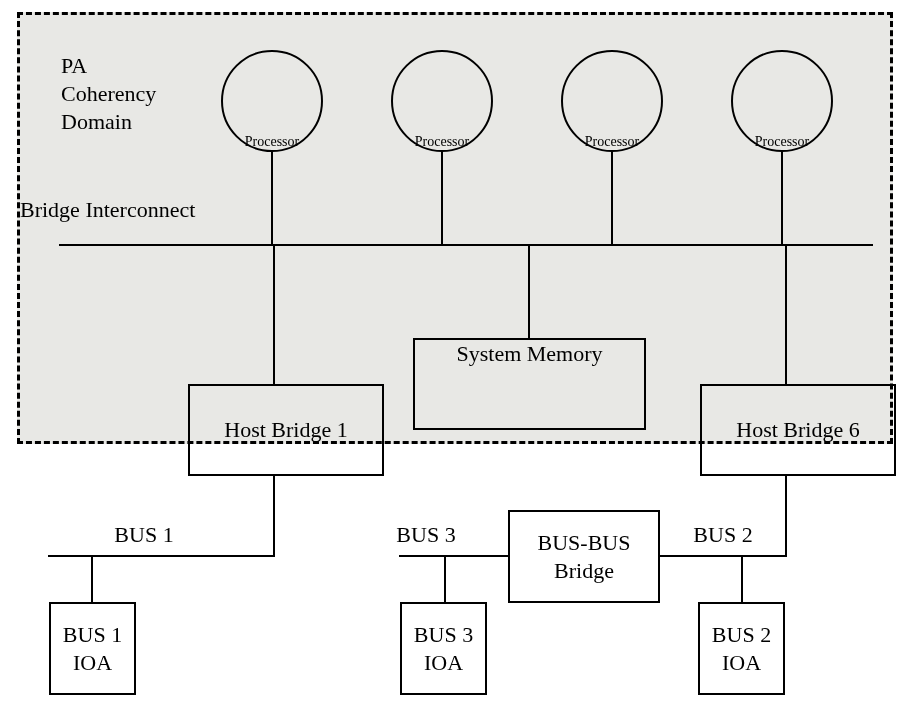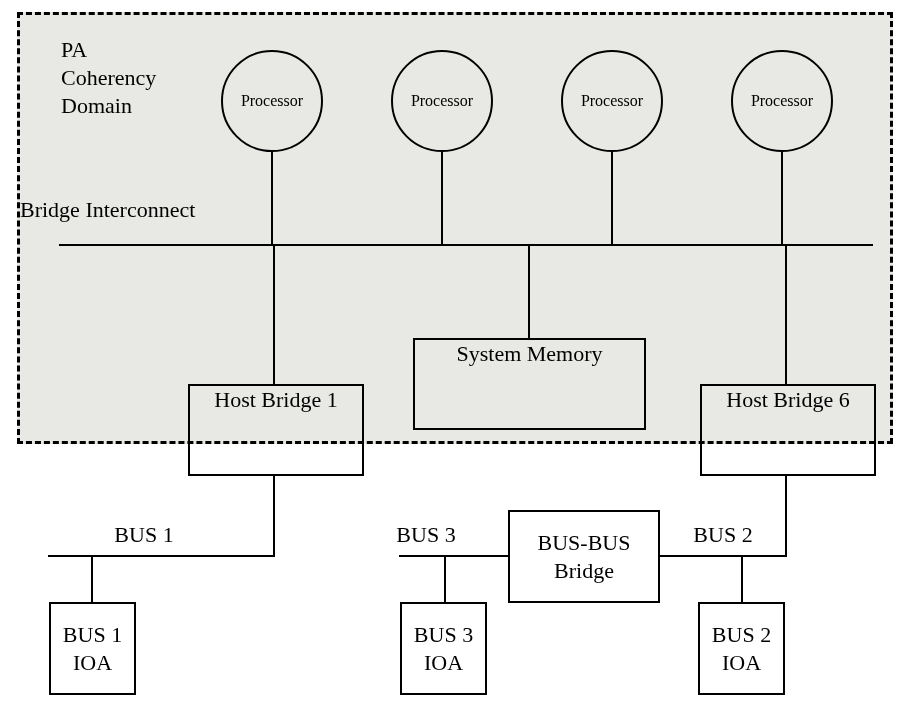--- a/index.html
+++ b/index.html
@@ -15,34 +15,34 @@
 
   
   .domain {
     left: 17px; top: 12px; width: 876px; height: 432px;
     background: var(--domain-fill, #e8e8e5);
     border: 3px dashed var(--ink, #000);
   }
 
   
   .lbl { font-size: 22px; line-height: 28px; white-space: pre-line; }
-  .domain-label { left: 61px; top: 36px; }
+  .domain-label { left: 61px; top: 52px; }
   .si-label { left: 20px; top: 196px; }
   .bus-lbl { top: 521px; width: 94px; text-align: center; }
   .bus1-lbl { left: 97px; }
   .bus3-lbl { left: 379px; }
   .bus2-lbl { left: 676px; }
 
   
   .circle {
     width: 102px; height: 102px; top: 50px;
     border: 2px solid var(--ink, #000); border-radius: 50%;
     background: transparent;
-    display: flex; align-items: center; justify-content: center;
-    font-size: 16px;
+    display: flex; align-items: flex-end; justify-content: center;
+    font-size: 14px;
   }
   .p1 { left: 221px; } .p2 { left: 391px; } .p3 { left: 561px; } .p4 { left: 731px; }
 
   
   .hline { height: 2px; background: var(--ink, #000); }
   .vline { width: 2px; background: var(--ink, #000); }
   .stem1 { left: 271px; top: 151px; height: 94px; }
   .stem2 { left: 441px; top: 151px; height: 94px; }
   .stem3 { left: 611px; top: 151px; height: 94px; }
   .stem4 { left: 781px; top: 151px; height: 94px; }
@@ -61,21 +61,21 @@
 
   
   .node {
     border: 2px solid var(--ink, #000);
     background: transparent;
     display: flex; justify-content: center;
     font-size: 22px; line-height: 28px;
     text-align: center; white-space: pre-line;
   }
   .memory  { left: 413px; top: 338px; width: 233px; height: 92px; align-items: flex-start; }
-  .hbridge { width: 176px; height: 92px; align-items: flex-start; }
+  .hbridge { width: 196px; height: 92px; align-items: center; }
   .hb1 { left: 188px; top: 384px; }
   .hb2 { left: 700px; top: 384px; }
   .bbbridge { left: 508px; top: 510px; width: 152px; height: 93px; align-items: center; }
   .ioa { top: 602px; width: 87px; height: 93px; align-items: center; }
   .ioa1 { left: 49px; }
   .ioa3 { left: 400px; }
   .ioa2 { left: 698px; }
 </style>
 </head>
 <body style="--page-bg: #ffffff; --domain-fill: #e8e8e5; --ink: #000000;">

